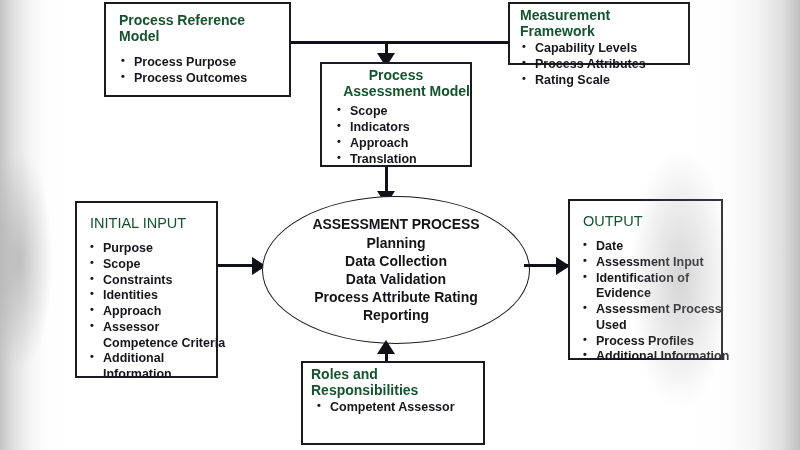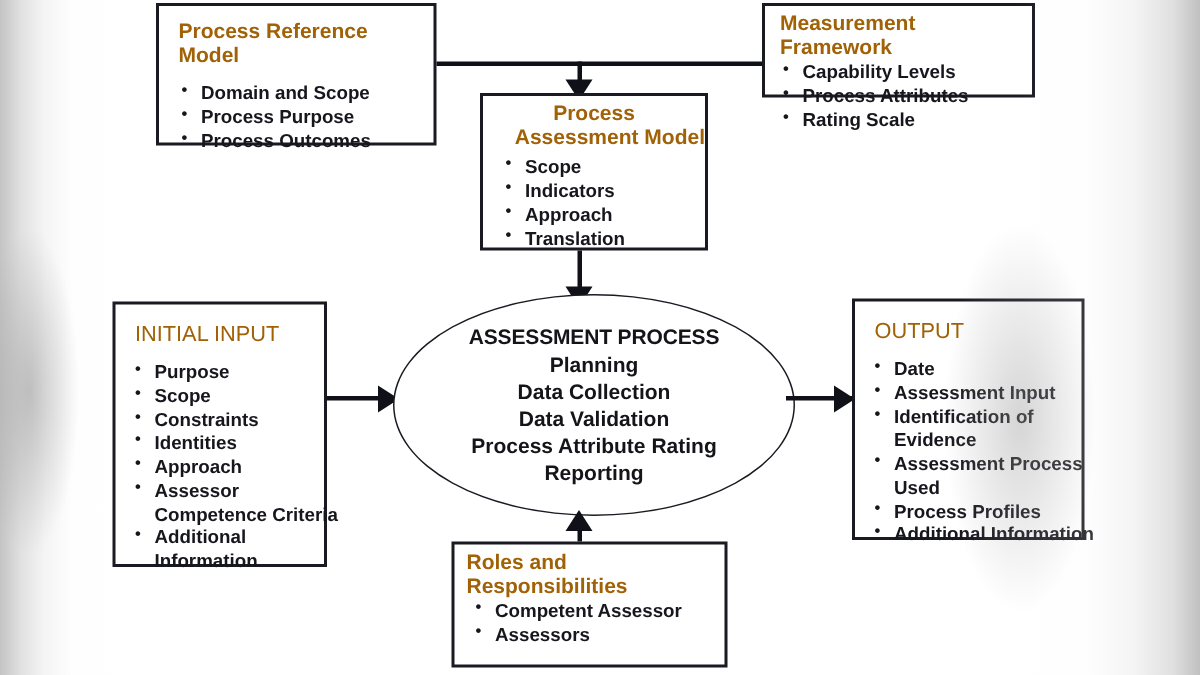--- a/index.html
+++ b/index.html
@@ -59,21 +59,21 @@
   .box {
     position: absolute;
     border: 2px solid #1a1a22;
     background: #ffffff;
     box-sizing: border-box;
   }
   .box-title {
     font-weight: bold;
     font-size: 14px;
     line-height: 1.12;
-    color: #a16207;
+    color: #14532d;
   }
   .box-title.center { text-align: center; }
   ul.bullets {
     list-style: none;
     margin: 0;
     padding: 0;
   }
   ul.bullets li {
     position: relative;
     font-weight: bold;
@@ -152,21 +152,20 @@
   }
 </style>
 </head>
 <body>
 
 <div id="canvas">
 
   <div class="box" style="left:104px; top:2px; width:187px; height:95px;">
     <div class="box-title" style="margin:9px 0 0 13px;">Process Reference Model</div>
     <ul class="bullets" style="margin:11px 0 0 13px;">
-      <li>Domain and Scope</li>
       <li>Process Purpose</li>
       <li>Process Outcomes</li>
     </ul>
   </div>
 
   <div class="box" style="left:508px; top:2px; width:182px; height:63px;">
     <div class="box-title" style="margin:4px 0 0 10px;">Measurement Framework</div>
     <ul class="bullets" style="margin:2px 0 0 10px;">
       <li>Capability Levels</li>
       <li>Process Attributes</li>
@@ -237,21 +236,20 @@
     </ul>
   </div>
 
   <div class="arrow-up" style="left:377px; top:340px;"></div>
   <div class="vline" style="left:385px; top:352px; height:12px;"></div>
 
   <div class="box" style="left:301px; top:361px; width:184px; height:84px;">
     <div class="box-title" style="margin:4px 0 0 8px;">Roles and Responsibilities</div>
     <ul class="bullets" style="margin:2px 0 0 12px;">
       <li>Competent Assessor</li>
-      <li>Assessors</li>
     </ul>
   </div>
 
   <div class="edge-shade left"></div>
   <div class="edge-shade left-soft"></div>
   <div class="edge-shade right"></div>
   <div class="edge-shade right-soft"></div>
 
 </div>
 

